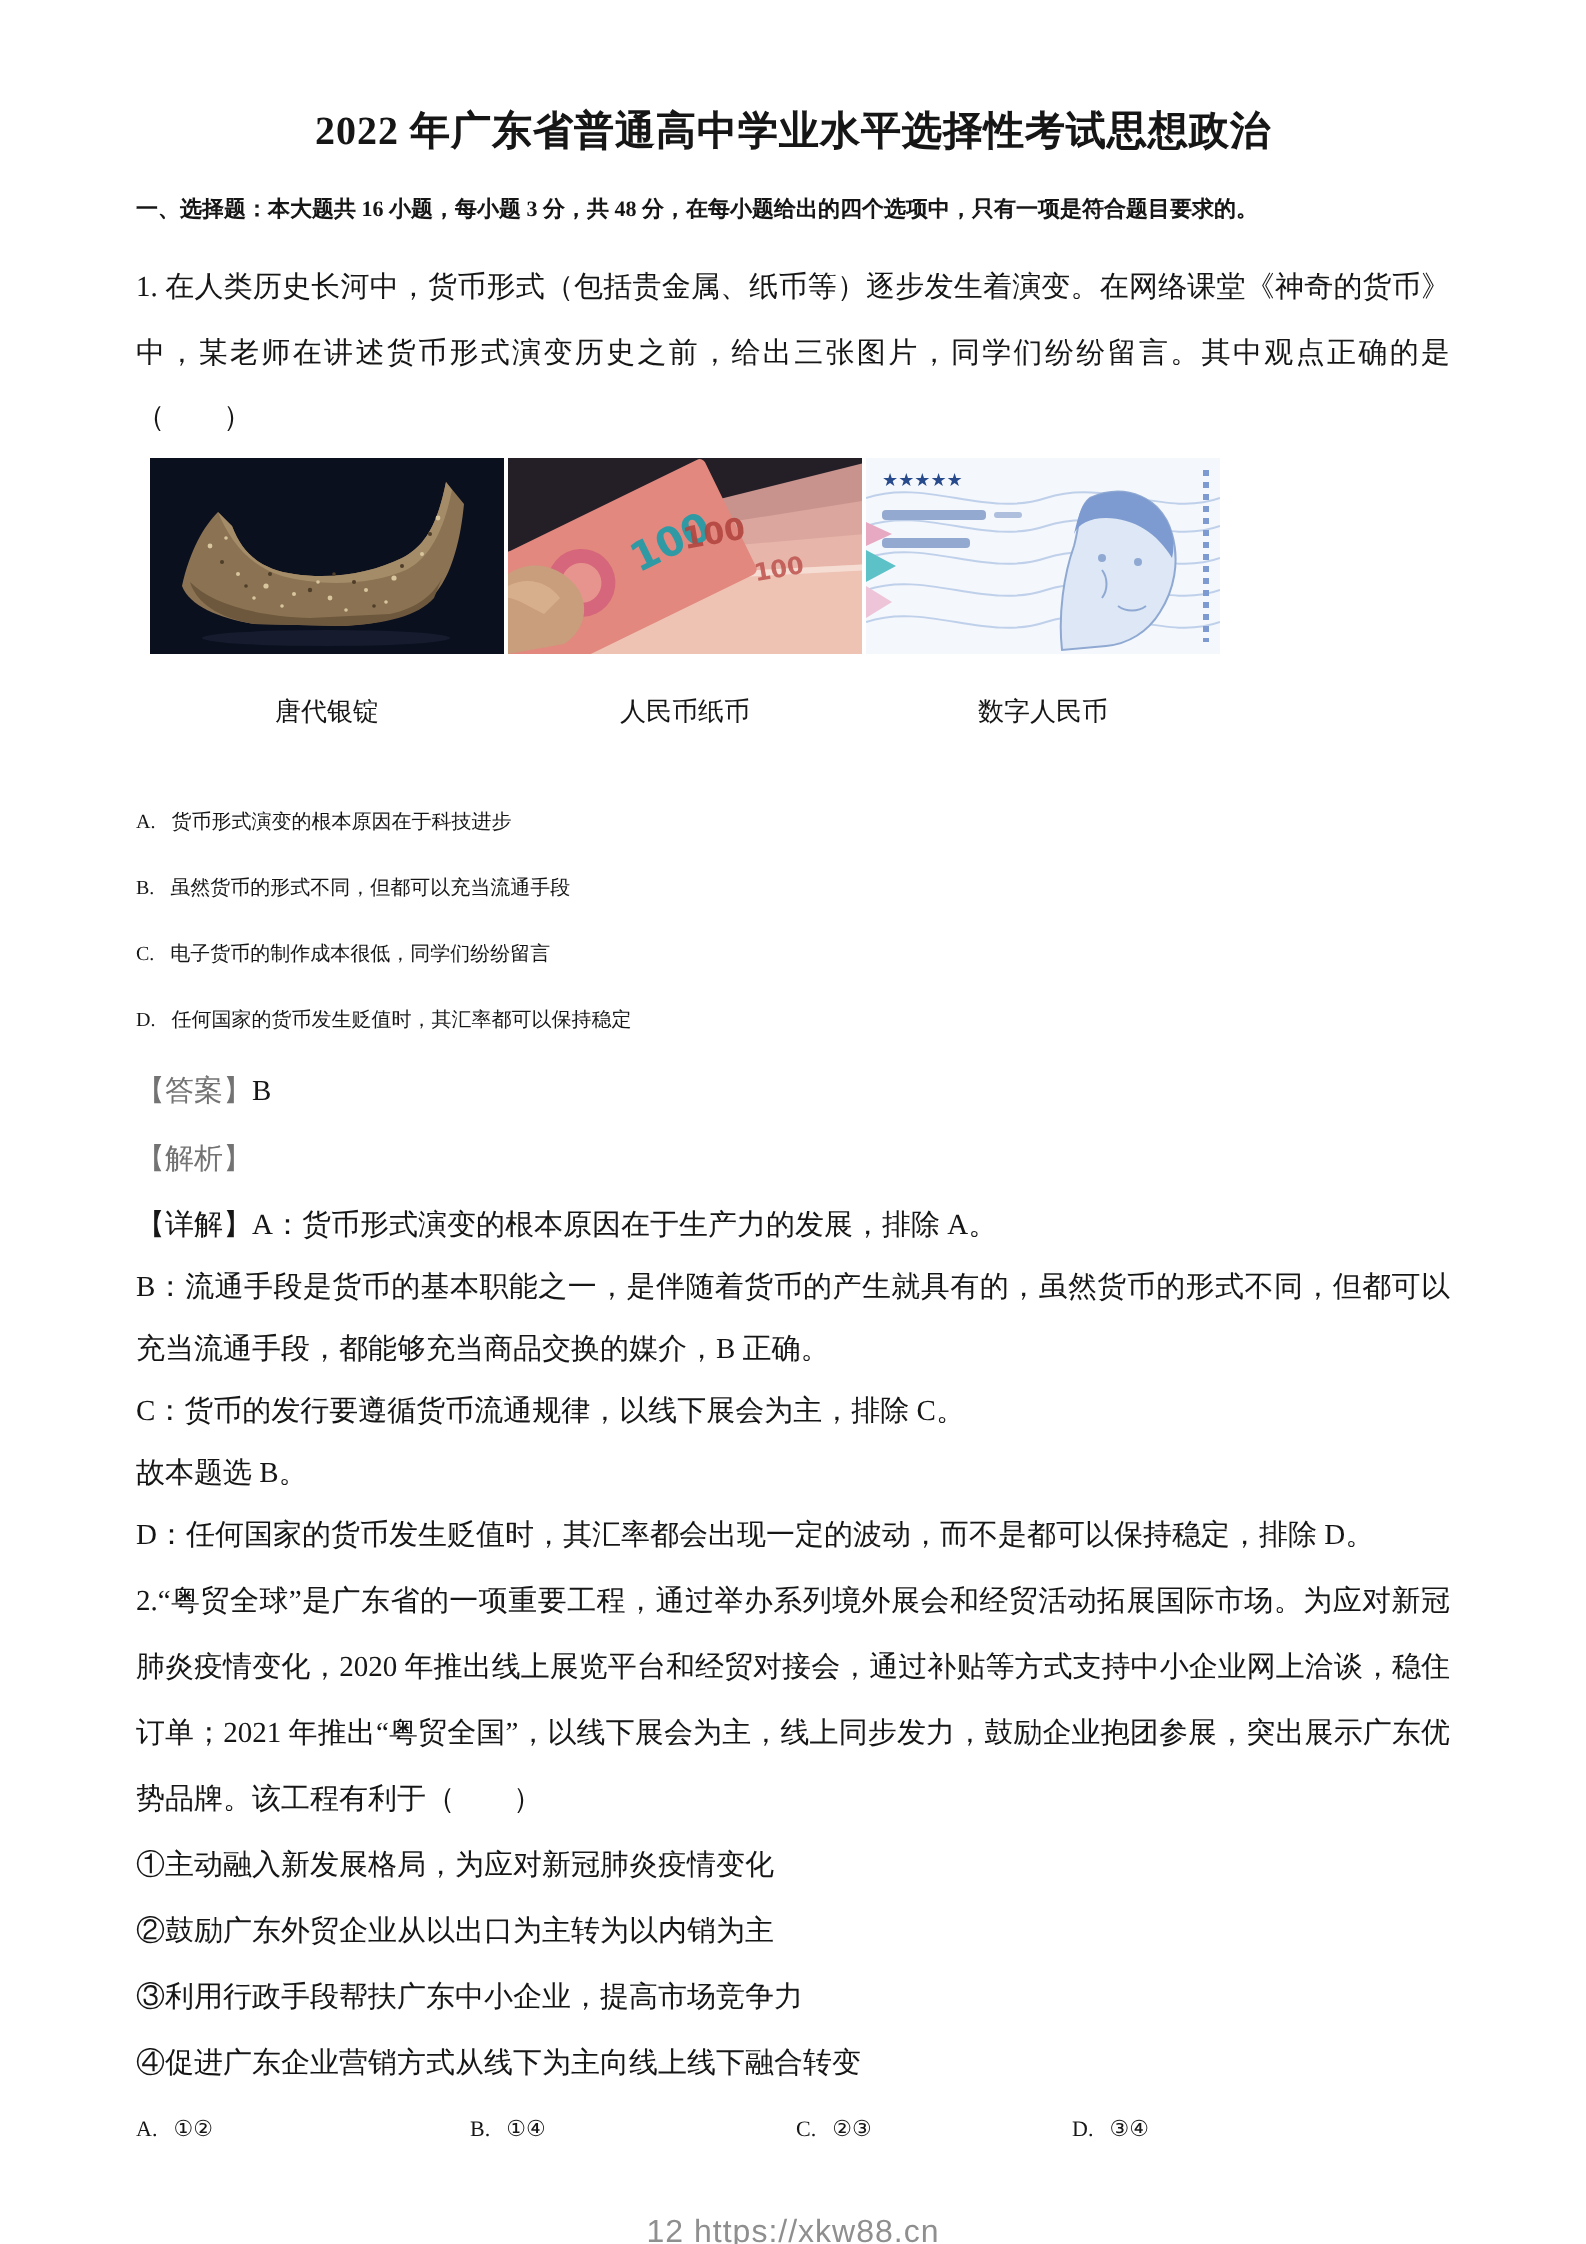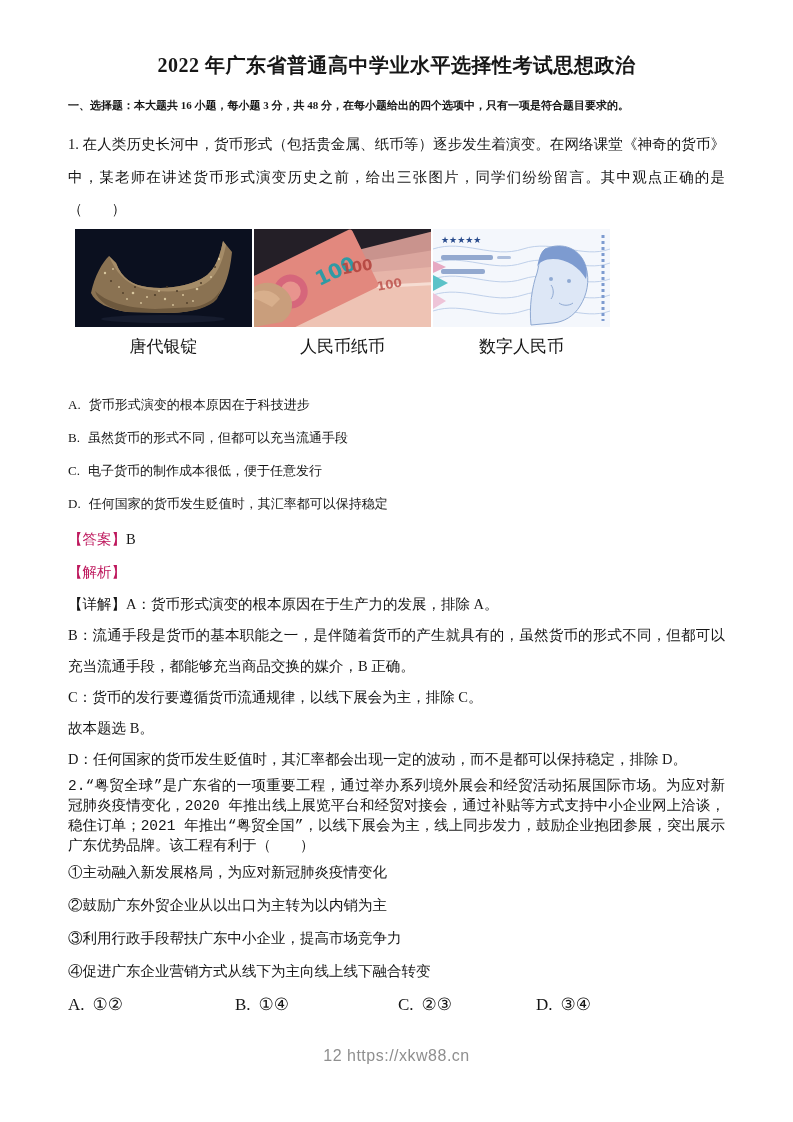--- a/index.html
+++ b/index.html
@@ -16,34 +16,34 @@
     letter-spacing:.5px;
   }
   .section-header{
     margin-top:12px;font-size:11px;font-weight:700;line-height:29px;
     text-align:justify;
   }
   .stem{margin-top:8px;font-size:14.5px;line-height:32.5px;text-align:justify;}
   .figure-row{margin-top:3px;display:flex;gap:2px;padding-left:7px;}
   .figure{width:177px;height:98px;overflow:hidden;}
   .figure svg{display:block;}
-  .caption-row{display:flex;gap:2px;padding-left:7px;margin-top:8px;font-size:17px;}
+  .caption-row{display:flex;gap:2px;padding-left:7px;margin-top:20px;font-size:13px;}
   .caption{width:177px;text-align:center;}
-  .q1-options{margin-top:30px;font-size:13px;}
+  .q1-options{margin-top:30px;font-size:10px;}
   .q1-options .opt{line-height:33px;}
   .opt-label{margin-right:8px;}
   .answer-line,.analysis-line{font-size:14.5px;line-height:33px;}
   .answer-line{margin-top:3px;}
-  .label-blue{color:#be185d;}
+  .label-blue{color:#737373;font-family:Liberation Mono, monospace;}
   .detail{font-size:14.5px;}
   .detail p{margin:0;line-height:31px;text-align:justify;}
-  .q2-stem{margin-top:1px;font-size:14.5px;line-height:20px;text-align:justify;font-family:Liberation Mono, monospace;}
+  .q2-stem{margin-top:1px;font-size:14.5px;line-height:33px;text-align:justify;}
   .q2-items{font-size:14.5px;}
   .q2-items .item{line-height:33px;}
-  .q2-options{position:relative;height:33px;font-size:17px;line-height:33px;}
+  .q2-options{position:relative;height:33px;font-size:11px;line-height:33px;}
   .q2-options .opt{position:absolute;top:0;white-space:nowrap;}
   .q2-options .opt-a{left:0;}
   .q2-options .opt-b{left:167px;}
   .q2-options .opt-c{left:330px;}
   .q2-options .opt-d{left:468px;}
   .footer{
     margin-top:26px;text-align:center;
     font-family:"Liberation Sans","DejaVu Sans",sans-serif;
     font-size:16px;color:#8f8f8f;letter-spacing:.5px;
   }
@@ -170,21 +170,21 @@
     </div>
 
     <div class="q1-options">
       <div class="opt">
         <span class="opt-label">A.</span><span>货币形式演变的根本原因在于科技进步</span>
       </div>
       <div class="opt">
         <span class="opt-label">B.</span><span>虽然货币的形式不同，但都可以充当流通手段</span>
       </div>
       <div class="opt">
-        <span class="opt-label">C.</span><span>电子货币的制作成本很低，便于任意发行</span>
+        <span class="opt-label">C.</span><span>电子货币的制作成本很低，同学们纷纷留言</span>
       </div>
       <div class="opt">
         <span class="opt-label">D.</span><span>任何国家的货币发生贬值时，其汇率都可以保持稳定</span>
       </div>
     </div>
 
     <div class="answer-line">
       <span class="label-blue">【答案】</span><span>B</span>
     </div>
 

